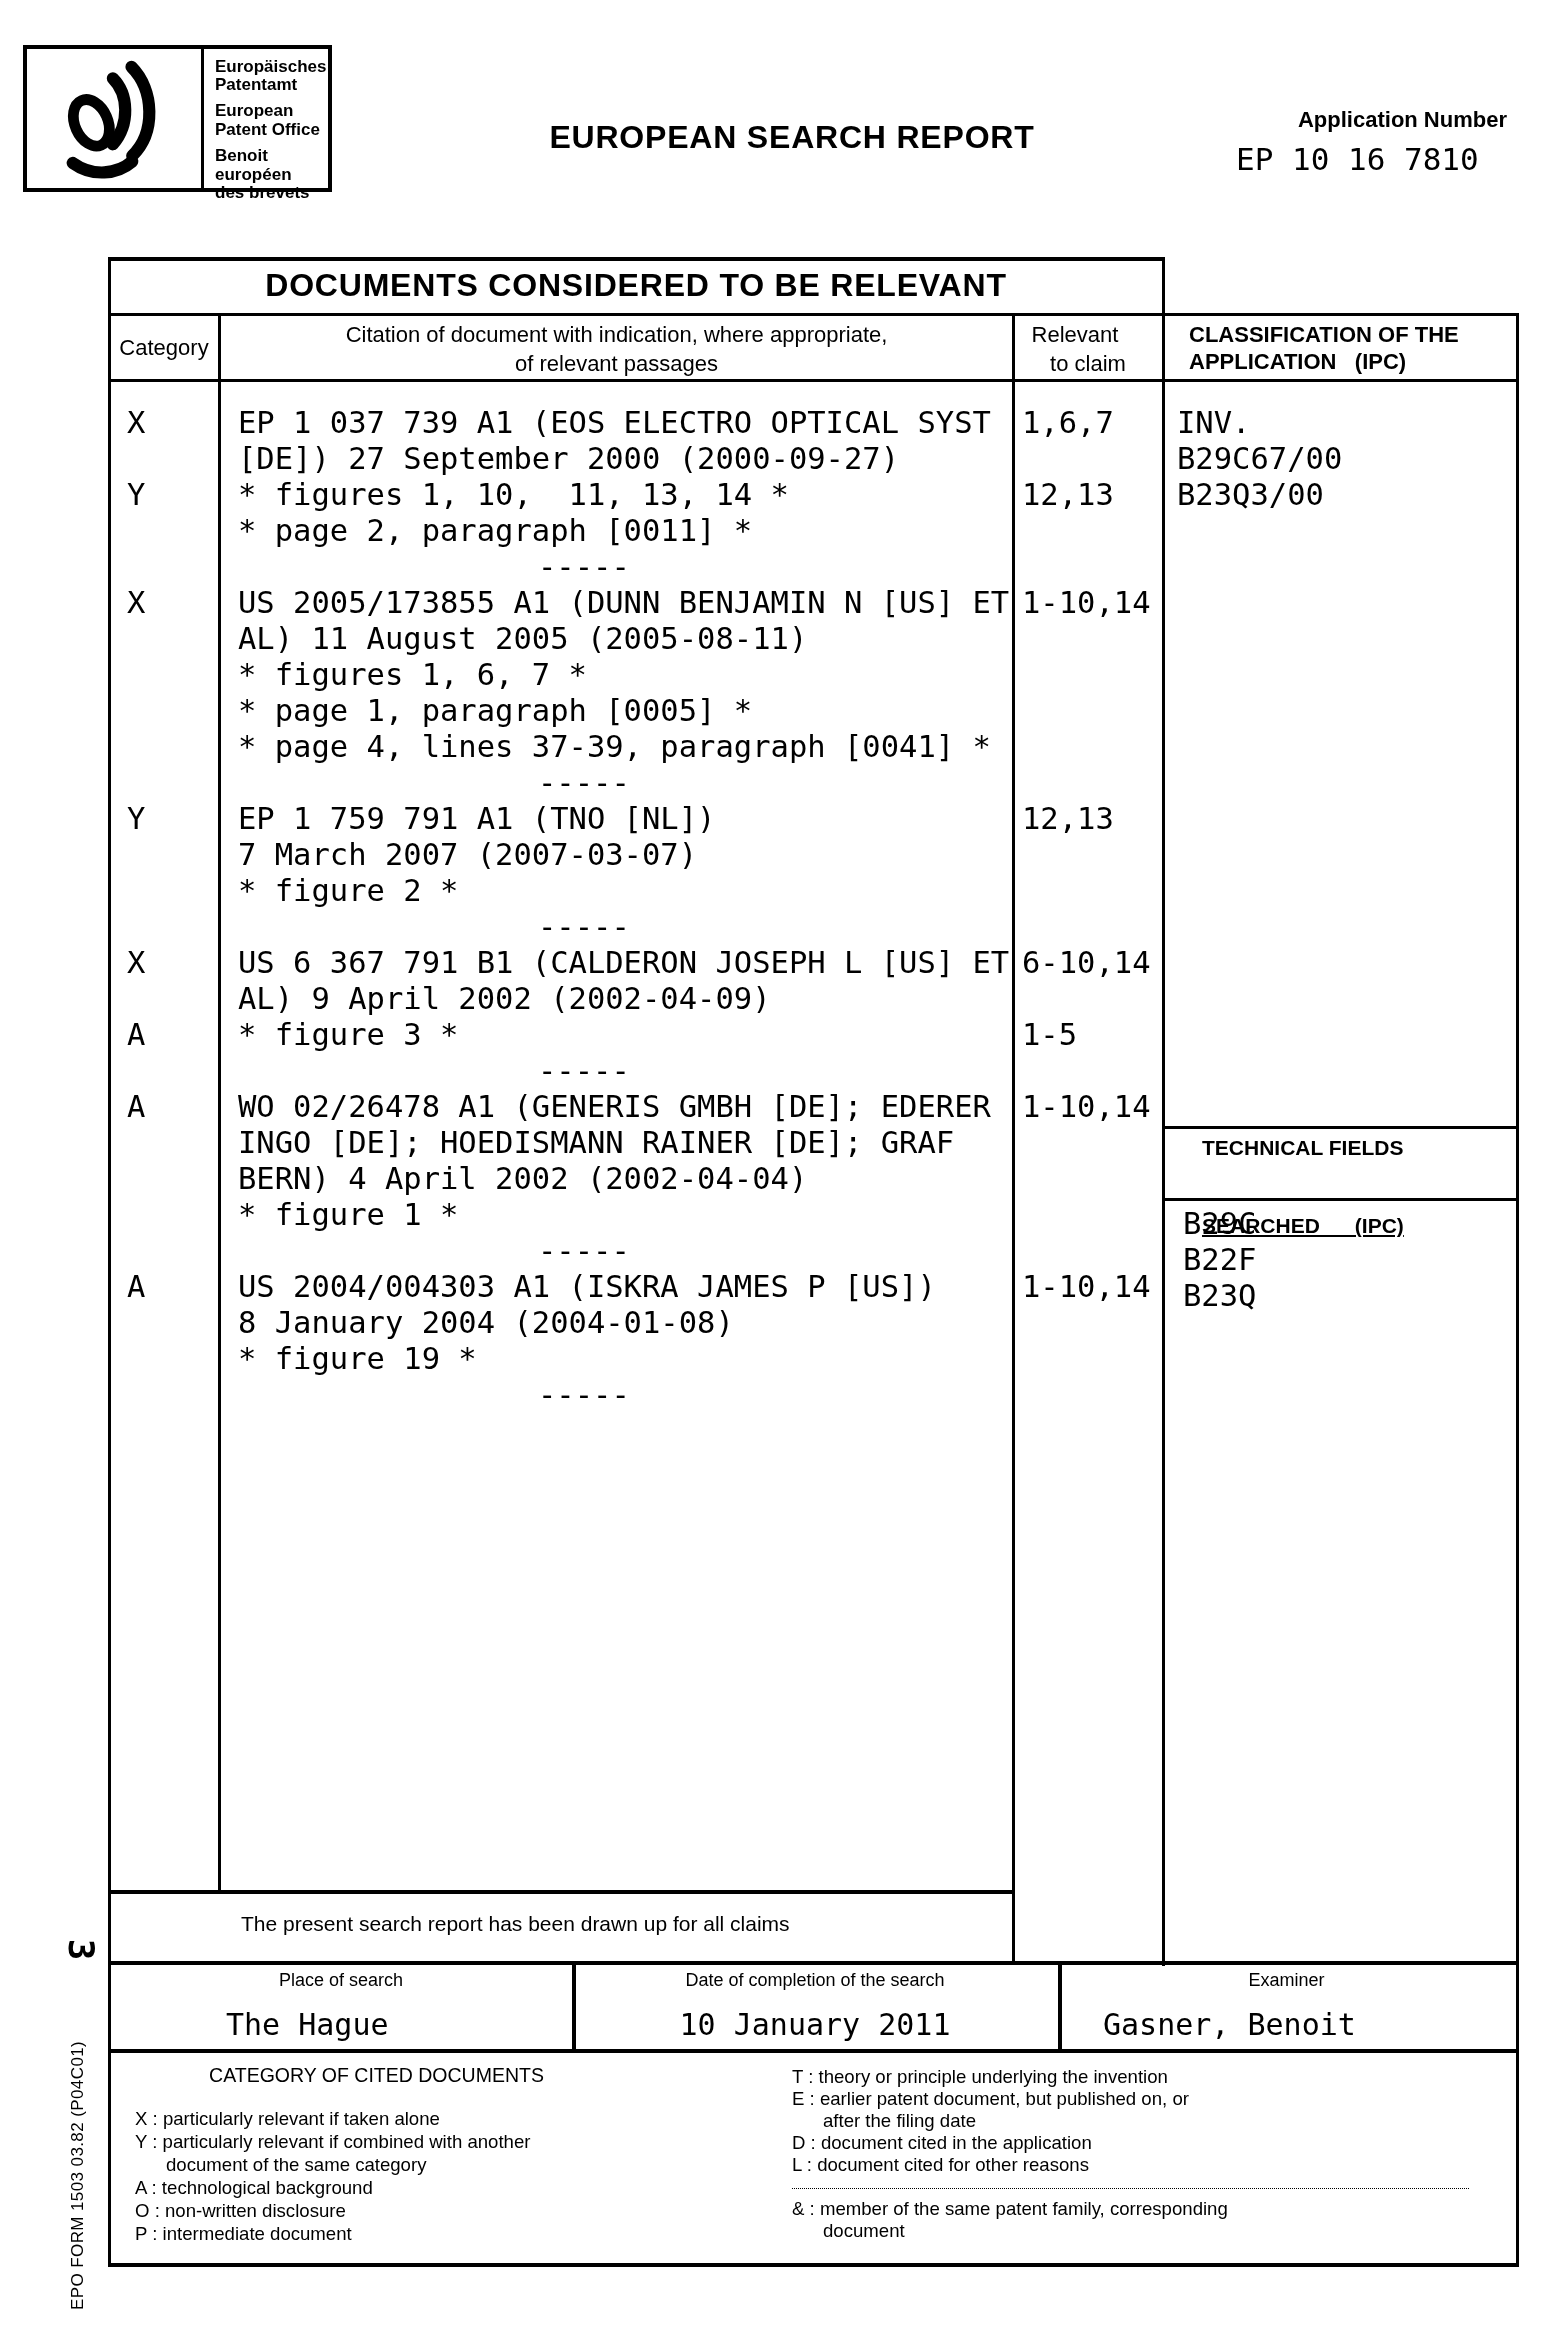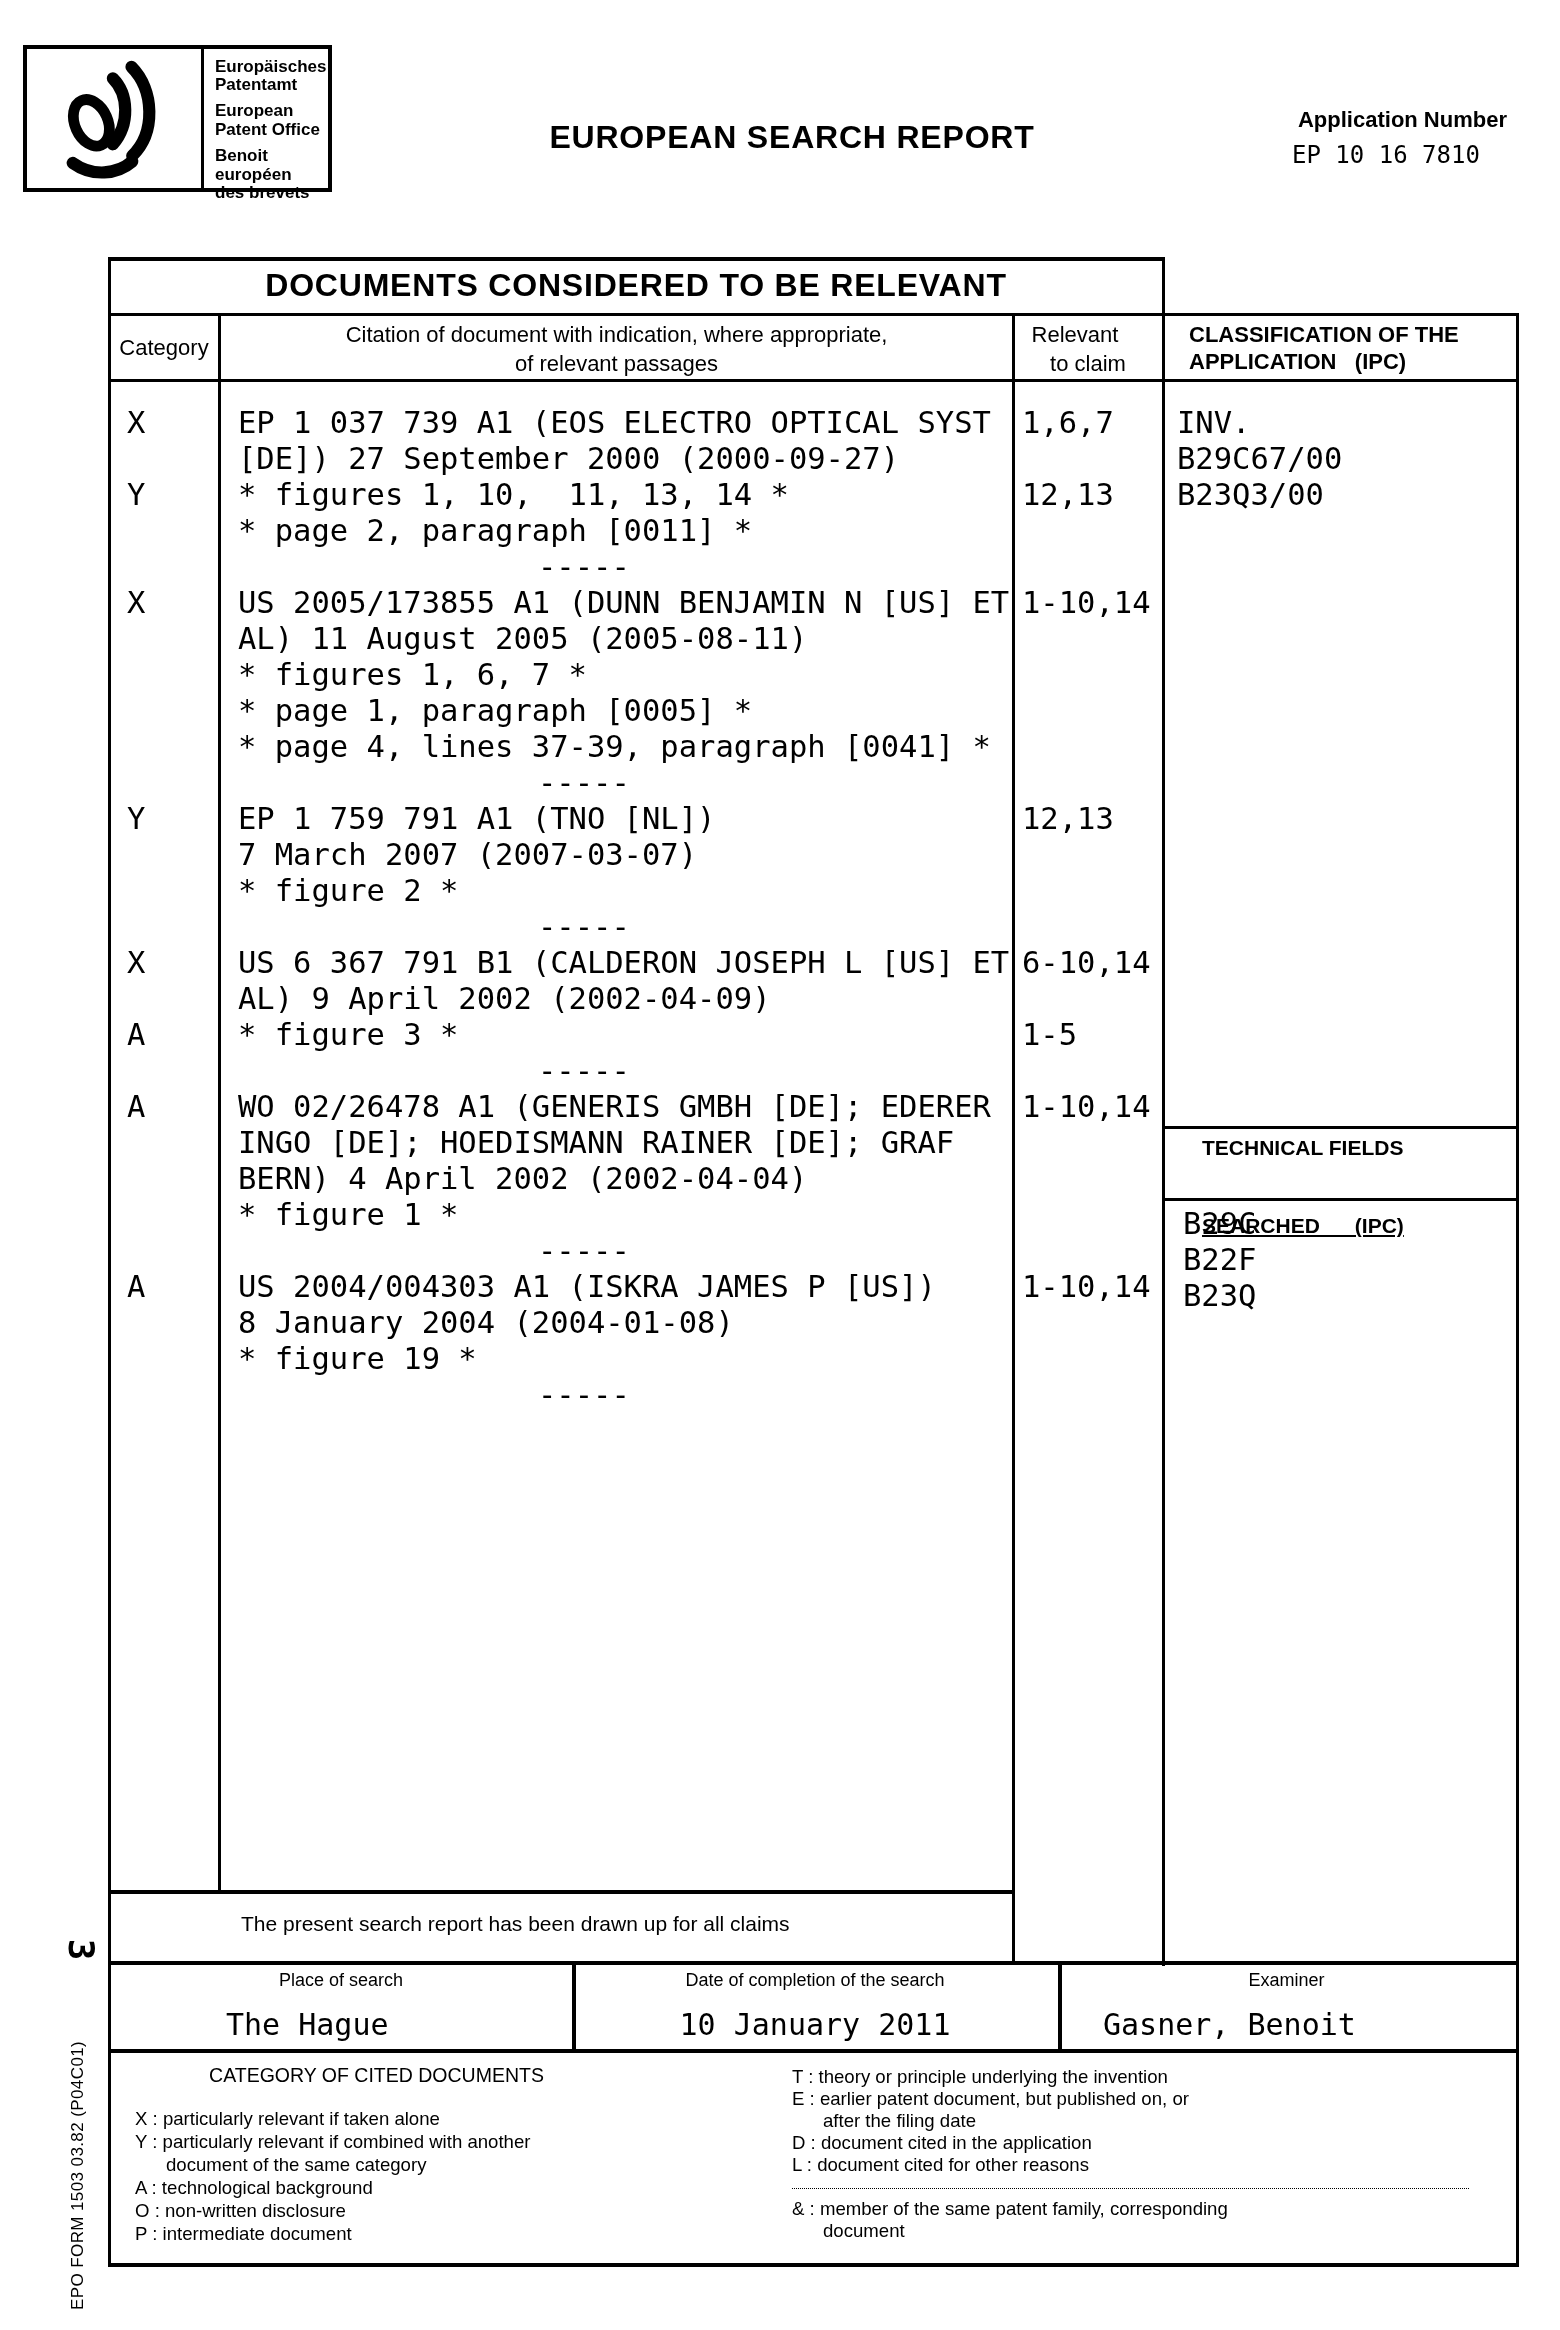--- a/index.html
+++ b/index.html
@@ -18,21 +18,21 @@
   .center{text-align:center;}
 
   
   .logo-box{position:absolute;left:23px;top:45px;width:309px;height:147px;border:4.2px solid #000;box-sizing:border-box;}
   .logo-divider{position:absolute;left:174px;top:0;width:3.4px;height:100%;background:#000;}
   .logo-emblem{position:absolute;left:6.8px;top:5.1px;width:152px;height:129px;}
   .logo-text{position:absolute;left:188px;top:8.5px;font-size:17px;font-weight:bold;line-height:18.6px;}
   .logo-group{margin-bottom:7.6px;}
   .report-title{position:absolute;left:504px;top:119px;width:576px;text-align:center;font-size:32px;font-weight:bold;letter-spacing:0.8px;}
   .appnum-label{position:absolute;left:1228px;top:107px;width:279px;text-align:right;font-size:22px;font-weight:bold;}
-  .appnum-value{position:absolute;left:1292px;top:141px;font-size:24px;}
+  .appnum-value{position:absolute;left:1236px;top:141px;font-size:31px;}
 
   
   .section-title{position:absolute;left:110px;top:258px;width:1052px;height:55px;line-height:55px;text-align:center;font-size:32px;font-weight:bold;letter-spacing:0.8px;}
   .colhead{font-size:22px;}
   .clshead{font-size:22px;font-weight:bold;}
   .techhead{font-size:21px;font-weight:bold;}
 
   
   #citations-body{position:absolute;left:110px;top:405px;width:1407px;font-size:30.5px;}
   .bodyline{position:relative;height:36px;line-height:36px;}

